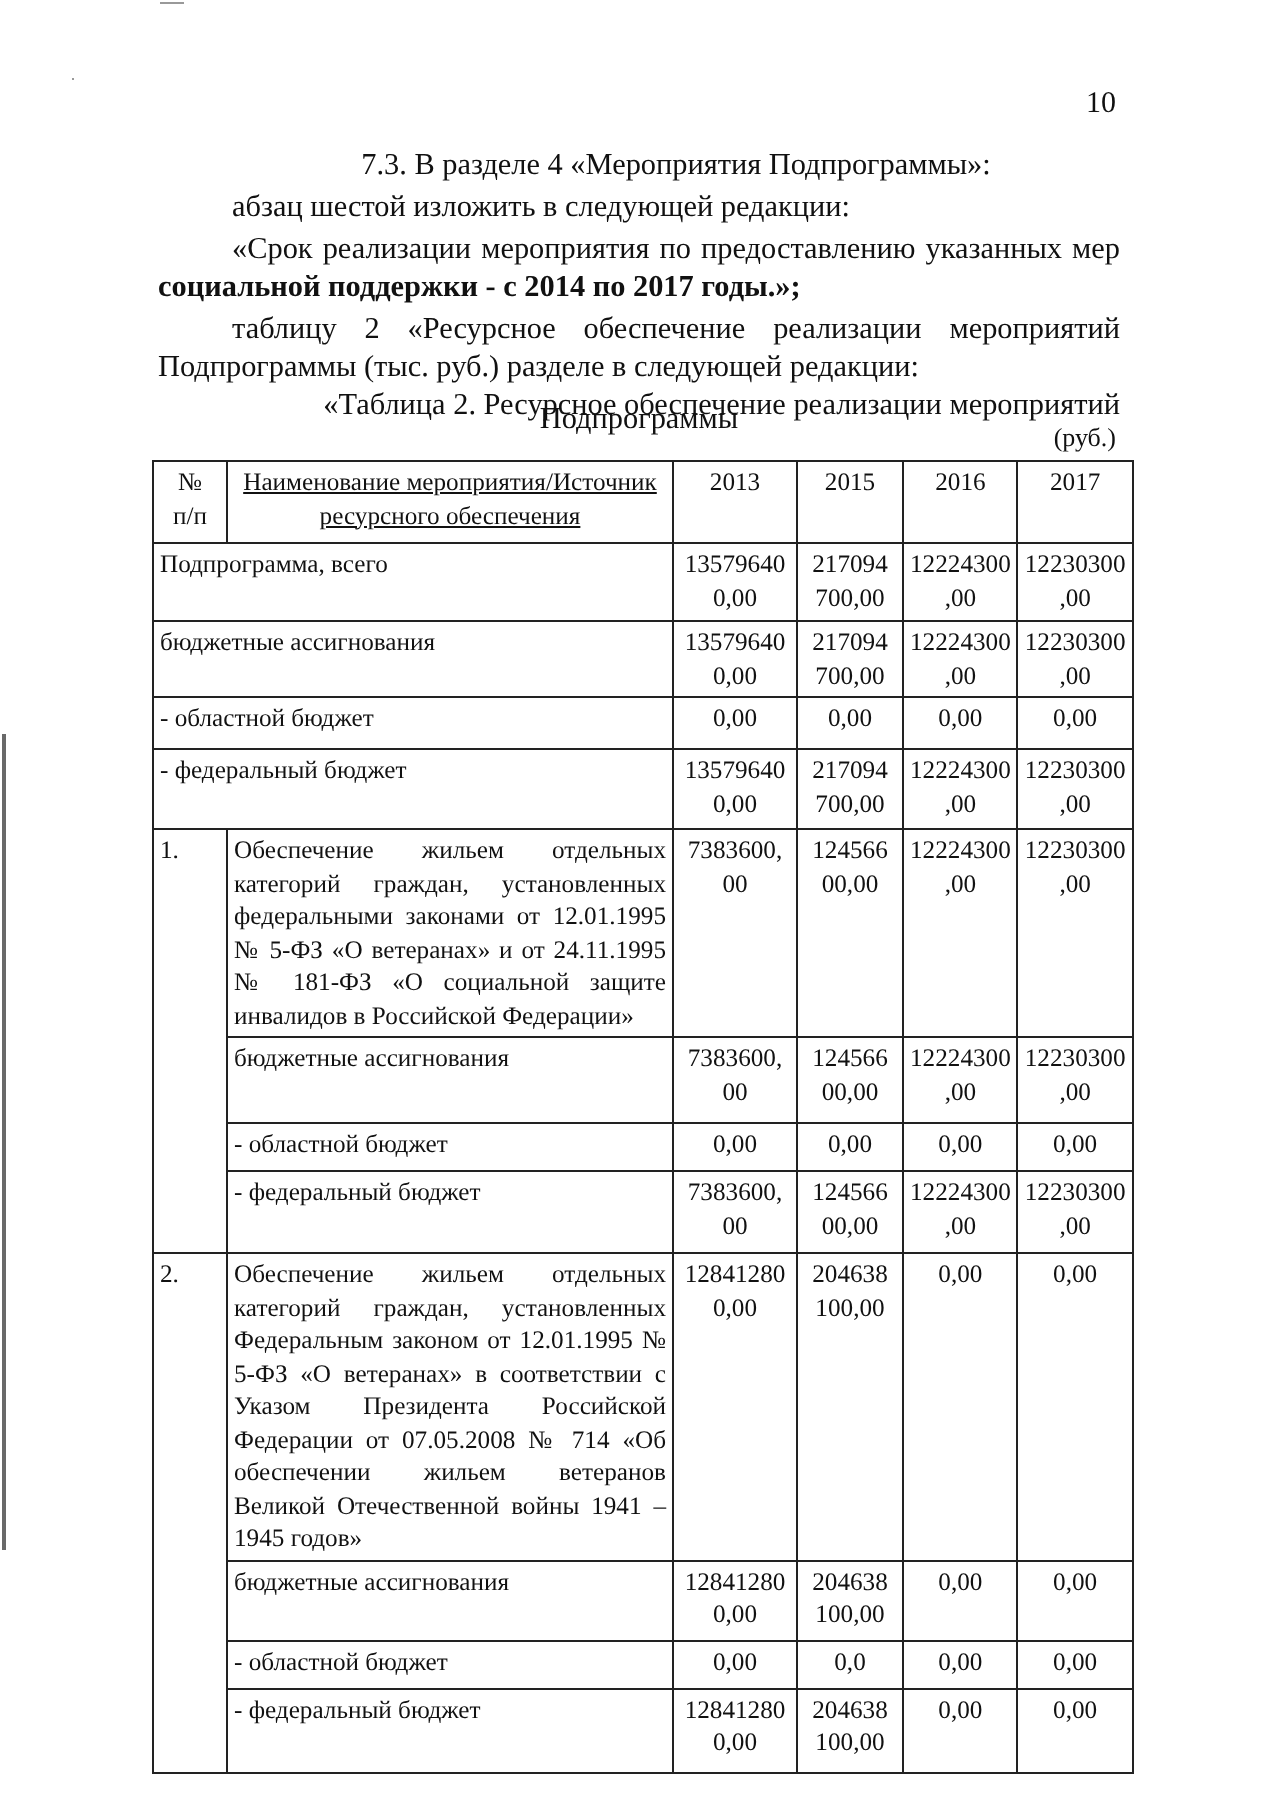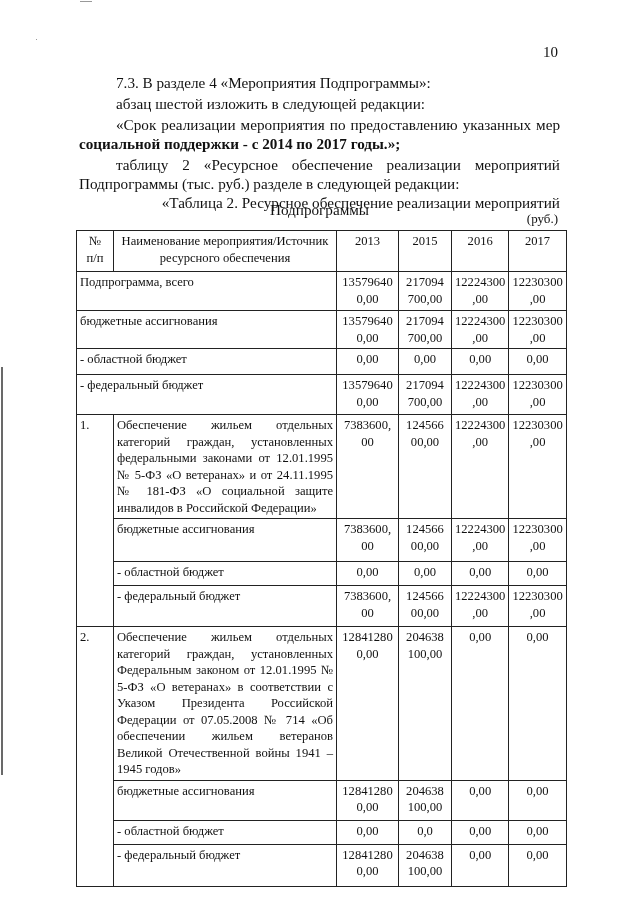--- a/index.html
+++ b/index.html
@@ -12,34 +12,34 @@
   .center { text-align: center; }
   .unit { position: absolute; top: 211px; right: 82px; font-size: 13px; }
   table.res { position: absolute; left: 76px; top: 230px; border-collapse: collapse;
               font-size: 12.6px; line-height: 16.5px; }
   table.res td { border: 1.3px solid #222; vertical-align: top; padding: 2px 3px; }
   td.num { text-align: center; white-space: pre-line; padding: 2px 1px; }
   td.n { width: 29px; text-align: left; }
   td.n.hdr { text-align: center; }
   td.name { width: 215px; }
   td.name.just { text-align: justify; }
-  td.hdr-name { text-align: center; }
+  td.hdr-name { text-align: center; text-decoration: underline; }
   .scanline { position: absolute; left: 1px; top: 367px; width: 1.5px; height: 408px; background: #444; opacity: 0.8; }
   .speck { position: absolute; background: #999; }
 </style>
 </head>
 <body>
 
 <div class="speck" style="left:80px;top:1px;width:12px;height:1px;"></div>
 <div class="speck" style="left:36px;top:39px;width:1px;height:1px;"></div>
 <div class="scanline"></div>
 
 <div class="page-number">10</div>
 
-<div class="para indent" style="top:73px;">7.3. В разделе 4 «Мероприятия Подпрограммы»:</div>
+<div class="para indent" style="top:73px;text-align:center;">7.3. В разделе 4 «Мероприятия Подпрограммы»:</div>
 <div class="para indent" style="top:94px;">абзац шестой изложить в следующей редакции:</div>
 <div class="para indent justify" style="top:115px;">«Срок реализации мероприятия по предоставлению указанных мер</div>
 <div class="para" style="top:134px;font-weight:bold;">социальной поддержки - с 2014 по 2017 годы.»;</div>
 <div class="para indent justify" style="top:155px;">таблицу 2 «Ресурсное обеспечение реализации мероприятий</div>
 <div class="para" style="top:174px;">Подпрограммы (тыс. руб.) разделе в следующей редакции:</div>
 
 <div class="para center" style="top:193px;text-align:right;">«Таблица 2. Ресурсное обеспечение реализации мероприятий</div>
 
 <div class="para center" style="top:199px;"><span style="position:relative;top:0;"></span></div>
 

